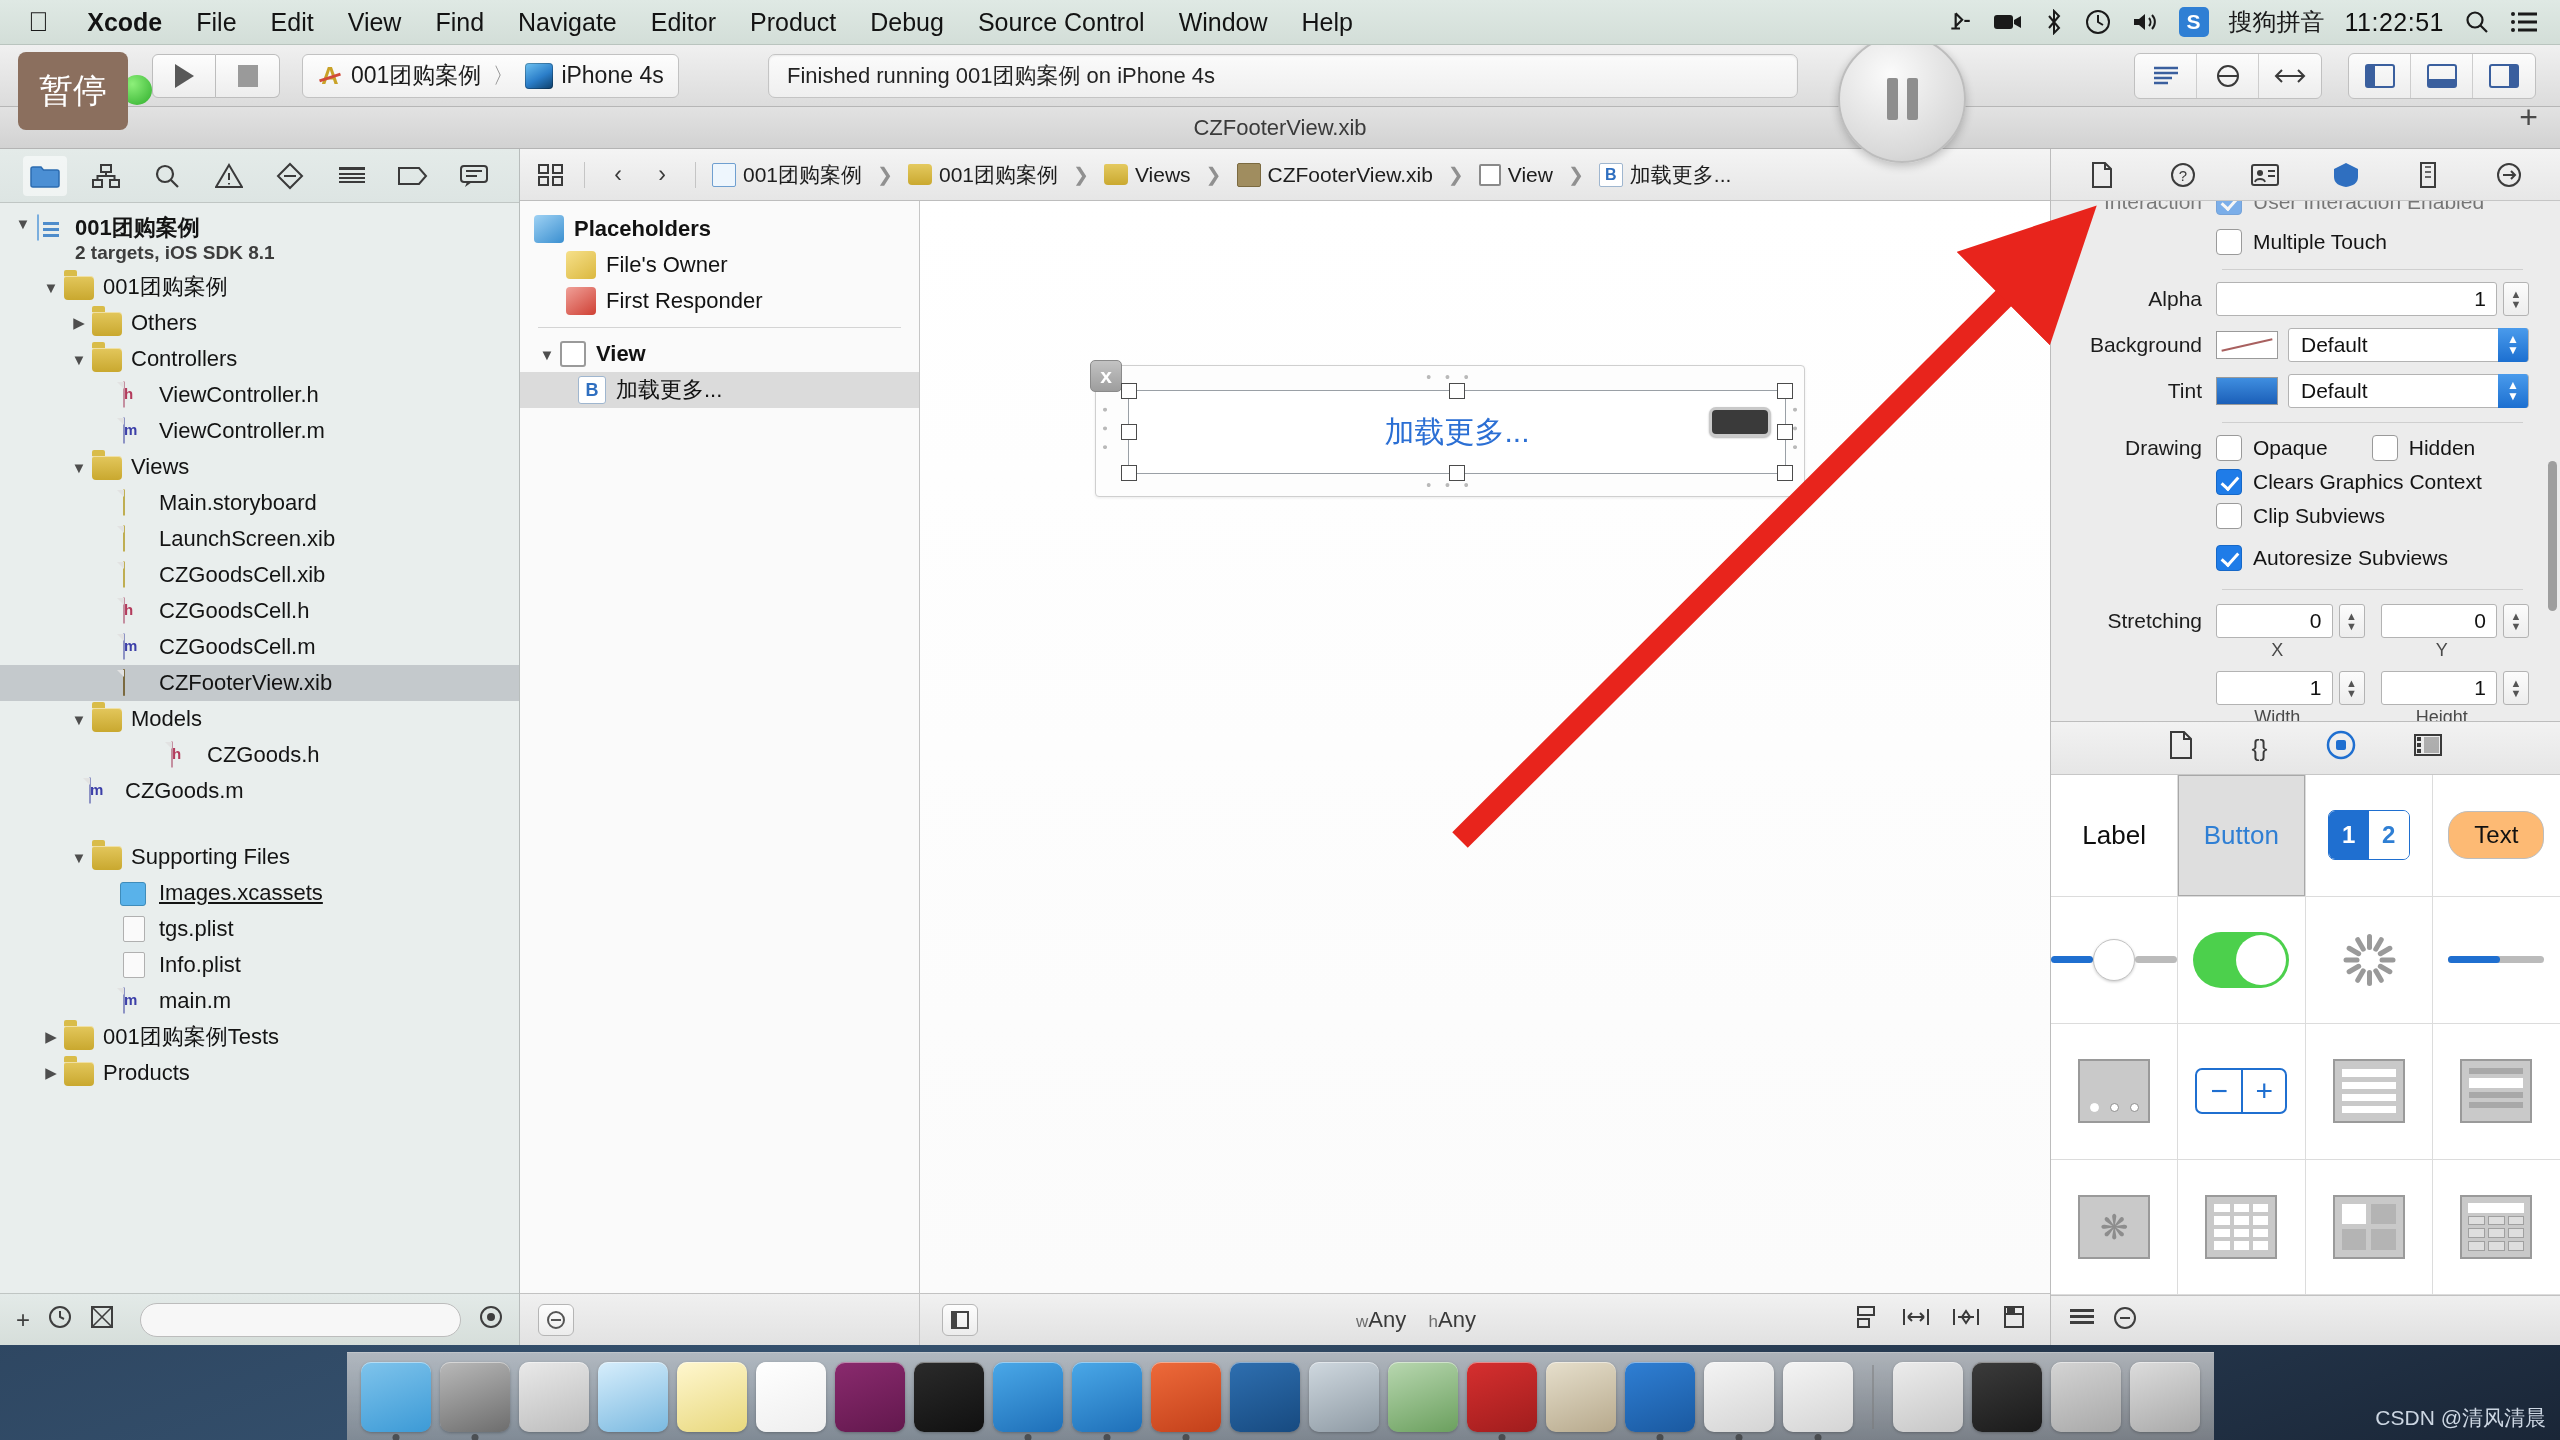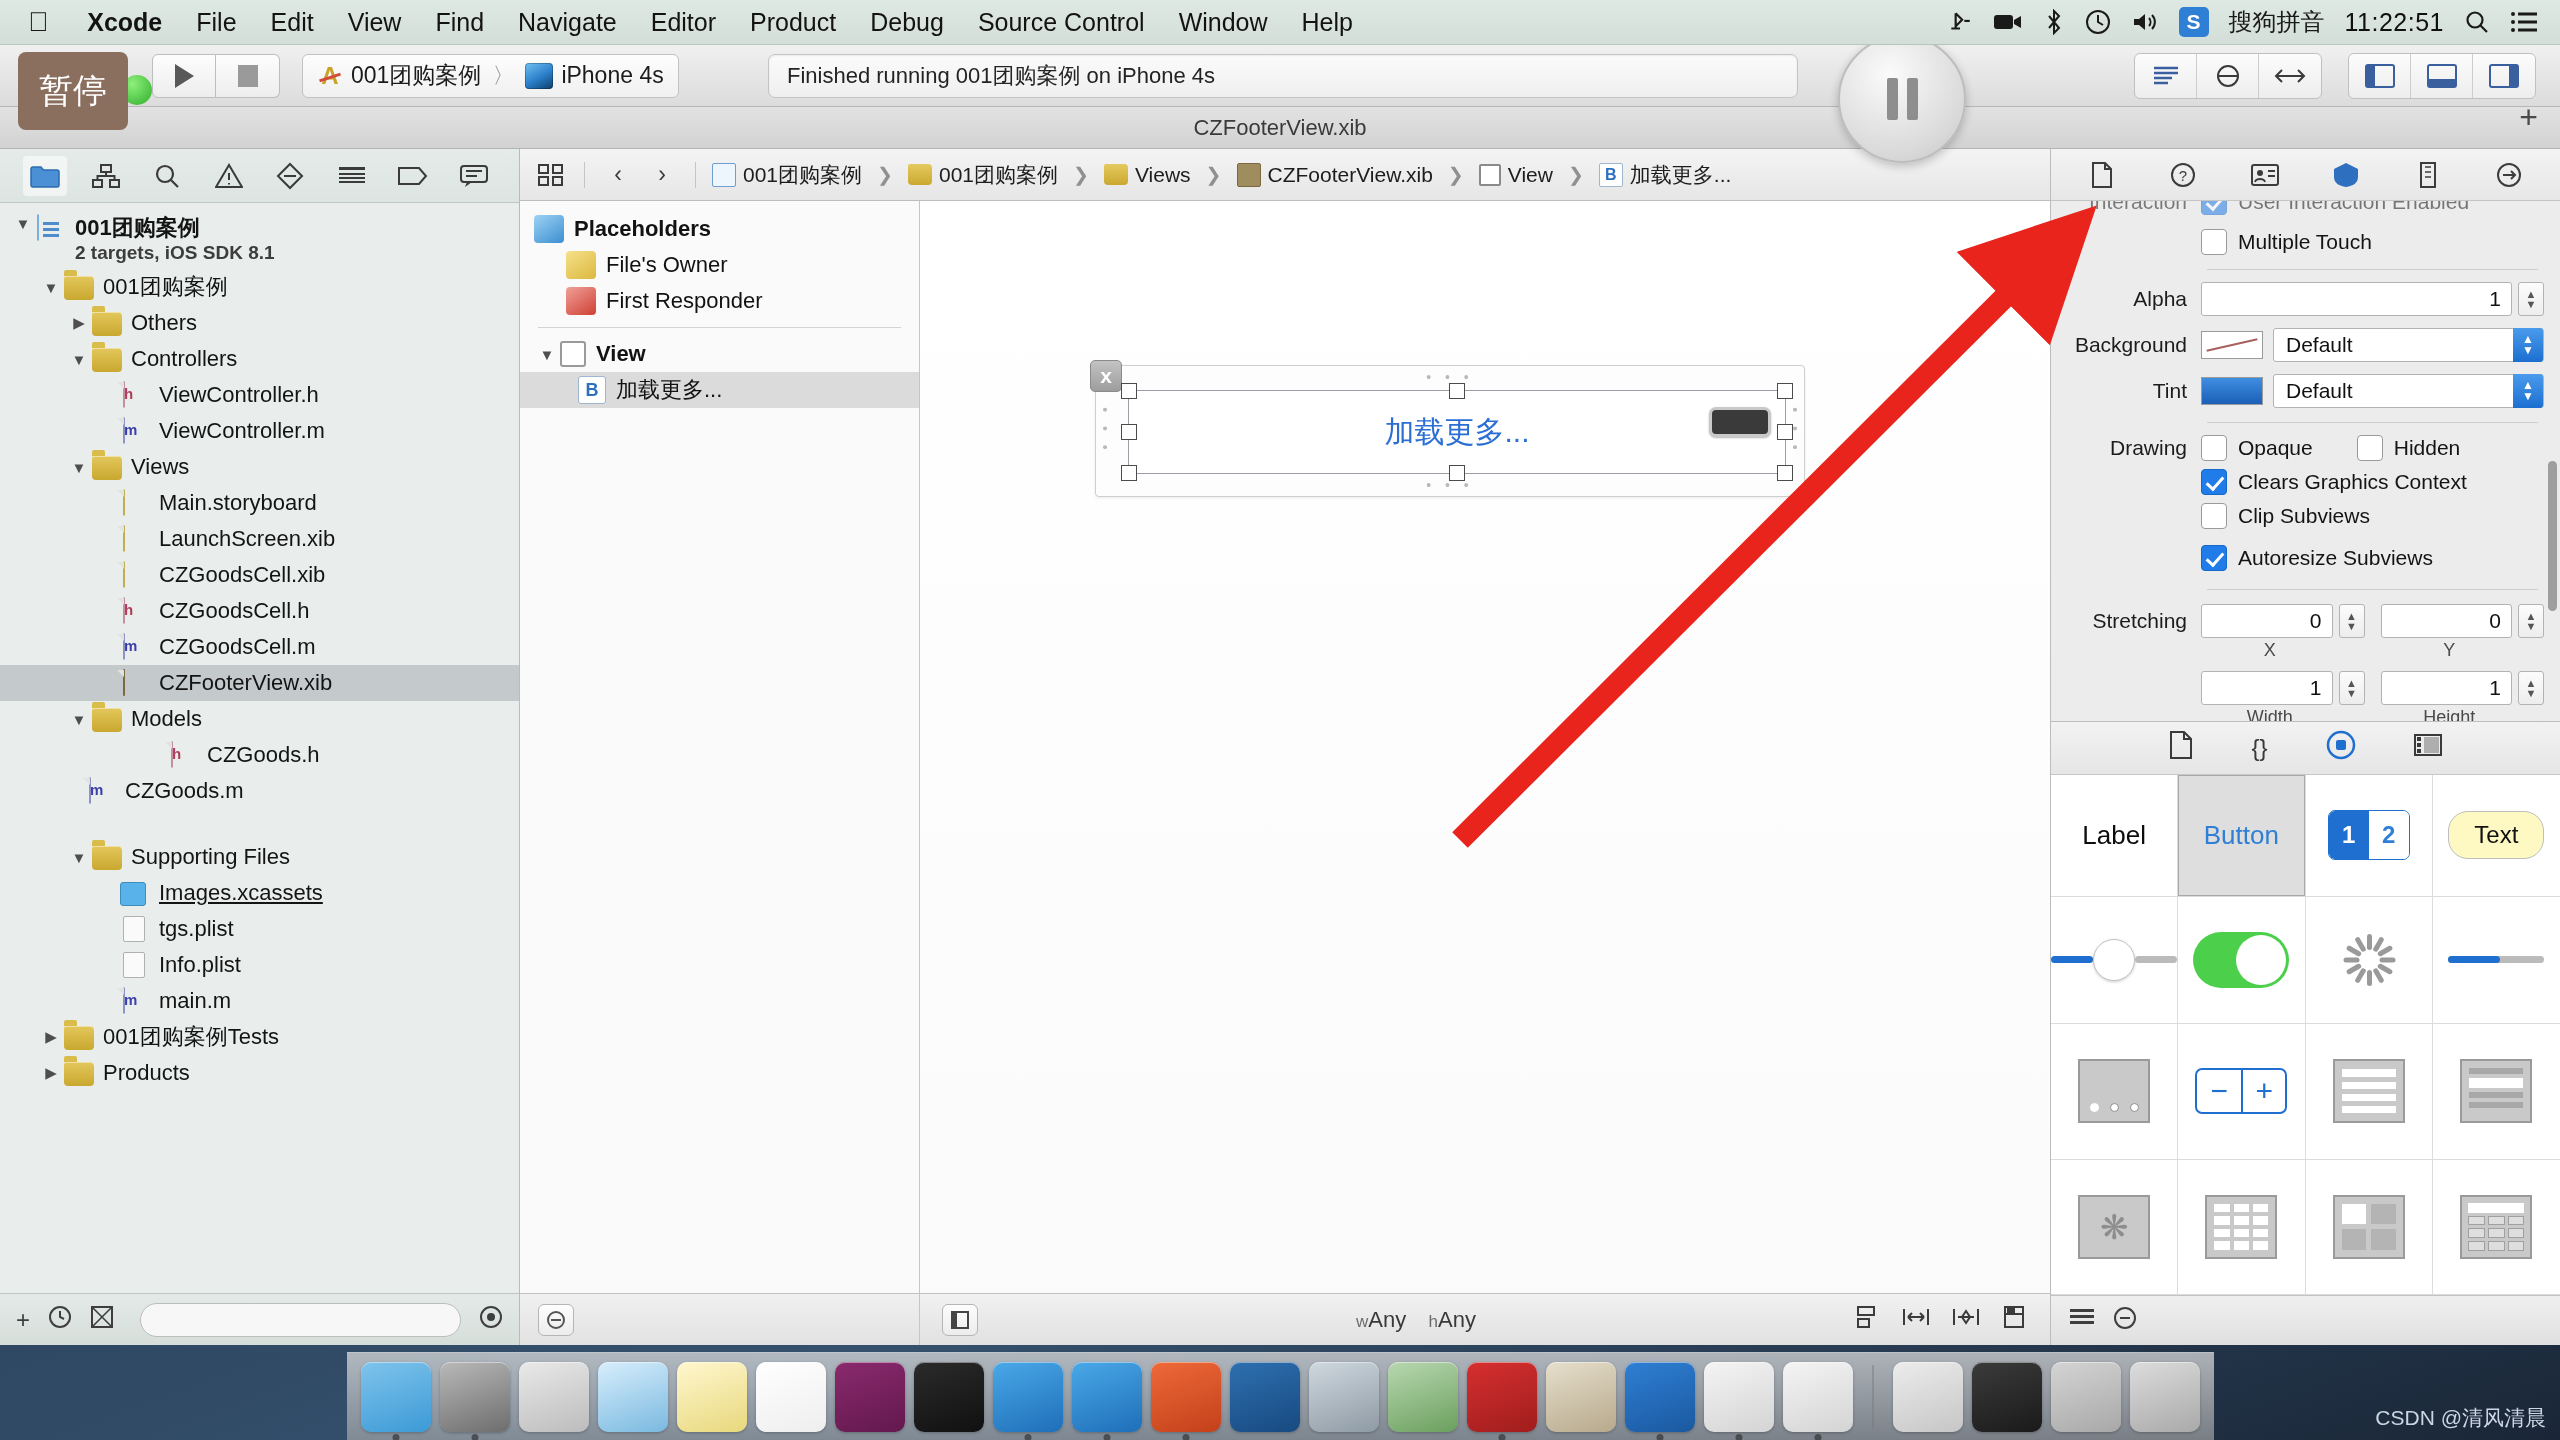--- a/index.html
+++ b/index.html
@@ -308,21 +308,21 @@
   #inspector {
     width: 510px; background: #ececec; border-left: 1px solid #bcbcbc;
     display: flex; flex-direction: column;
   }
   #insp-tabs {
     height: 52px; display: flex; align-items: center; justify-content: space-around;
     background: linear-gradient(180deg,#f3f3f3,#e7e7e7); border-bottom: 1px solid #c5c5c5; padding: 0 10px;
   }
   .itab { width: 42px; height: 38px; display: flex; align-items: center; justify-content: center; font-size: 21px; color: #3c3c3c; border-radius: 4px; }
   .itab.active { color: #2f6fc0; }
-  #insp-body { height: 520px; overflow: hidden; position: relative; padding: 0 16px; }
+  #insp-body { height: 520px; overflow: hidden; position: relative; padding: 0 31px; }
   .irow { display: flex; align-items: center; margin-top: 12px; }
   .ilabel { width: 134px; text-align: right; padding-right: 14px; font-size: 21px; color: #1c1c1c; flex: none; }
   .chk { width: 26px; height: 26px; border: 1px solid #9a9a9a; background: #fff; border-radius: 4px; flex: none; }
   .chk.on { background: #1f7ce8; border-color: #1668c8; position: relative; }
   .chk.on::after {
     content: ""; position: absolute; left: 8px; top: 3px; width: 7px; height: 14px;
     border: solid #fff; border-width: 0 3px 3px 0; transform: rotate(42deg);
   }
   .chk-txt { font-size: 21px; color: #141414; margin-left: 11px; }
   .ifield {
@@ -377,21 +377,21 @@
   .lb-label { font-size: 26px; color: #0d0d0d; }
   .lb-button {
     position: absolute; inset: 0; background: #dedede; border: 1px solid #a8a8a8;
     display: flex; align-items: center; justify-content: center; font-size: 26px; color: #2f7fd4;
   }
   .lb-seg { display: flex; border-radius: 7px; overflow: hidden; border: 1px solid #1f6fd0; }
   .lb-seg div { width: 40px; height: 48px; display: flex; align-items: center; justify-content: center; font-size: 24px; font-weight: bold; }
   .lb-seg .a { background: #1f6fd0; color: #fff; }
   .lb-seg .b { background: #fff; color: #2f7fd4; }
   .lb-text {
-    width: 96px; height: 48px; border: 1px solid #bdbdbd; border-radius: 20px; background: #fef9c3;
+    width: 96px; height: 48px; border: 1px solid #bdbdbd; border-radius: 20px; background: #fdba74;
     display: flex; align-items: center; justify-content: center; font-size: 24px; color: #111;
   }
   .lb-slider { display: flex; align-items: center; }
   .lb-slider .tl { width: 42px; height: 7px; background: #1f6fd0; border-radius: 4px; }
   .lb-slider .knob { width: 42px; height: 42px; border-radius: 50%; background: #fff; border: 1px solid #c3c3c3; box-shadow: 0 1px 3px rgba(0,0,0,.2); }
   .lb-slider .tr { width: 42px; height: 7px; background: #bbb; border-radius: 4px; }
   .lb-switch {
     width: 96px; height: 56px; border-radius: 28px; background: #4cd04c;
     display: flex; align-items: center; justify-content: flex-end; padding-right: 3px;
   }

